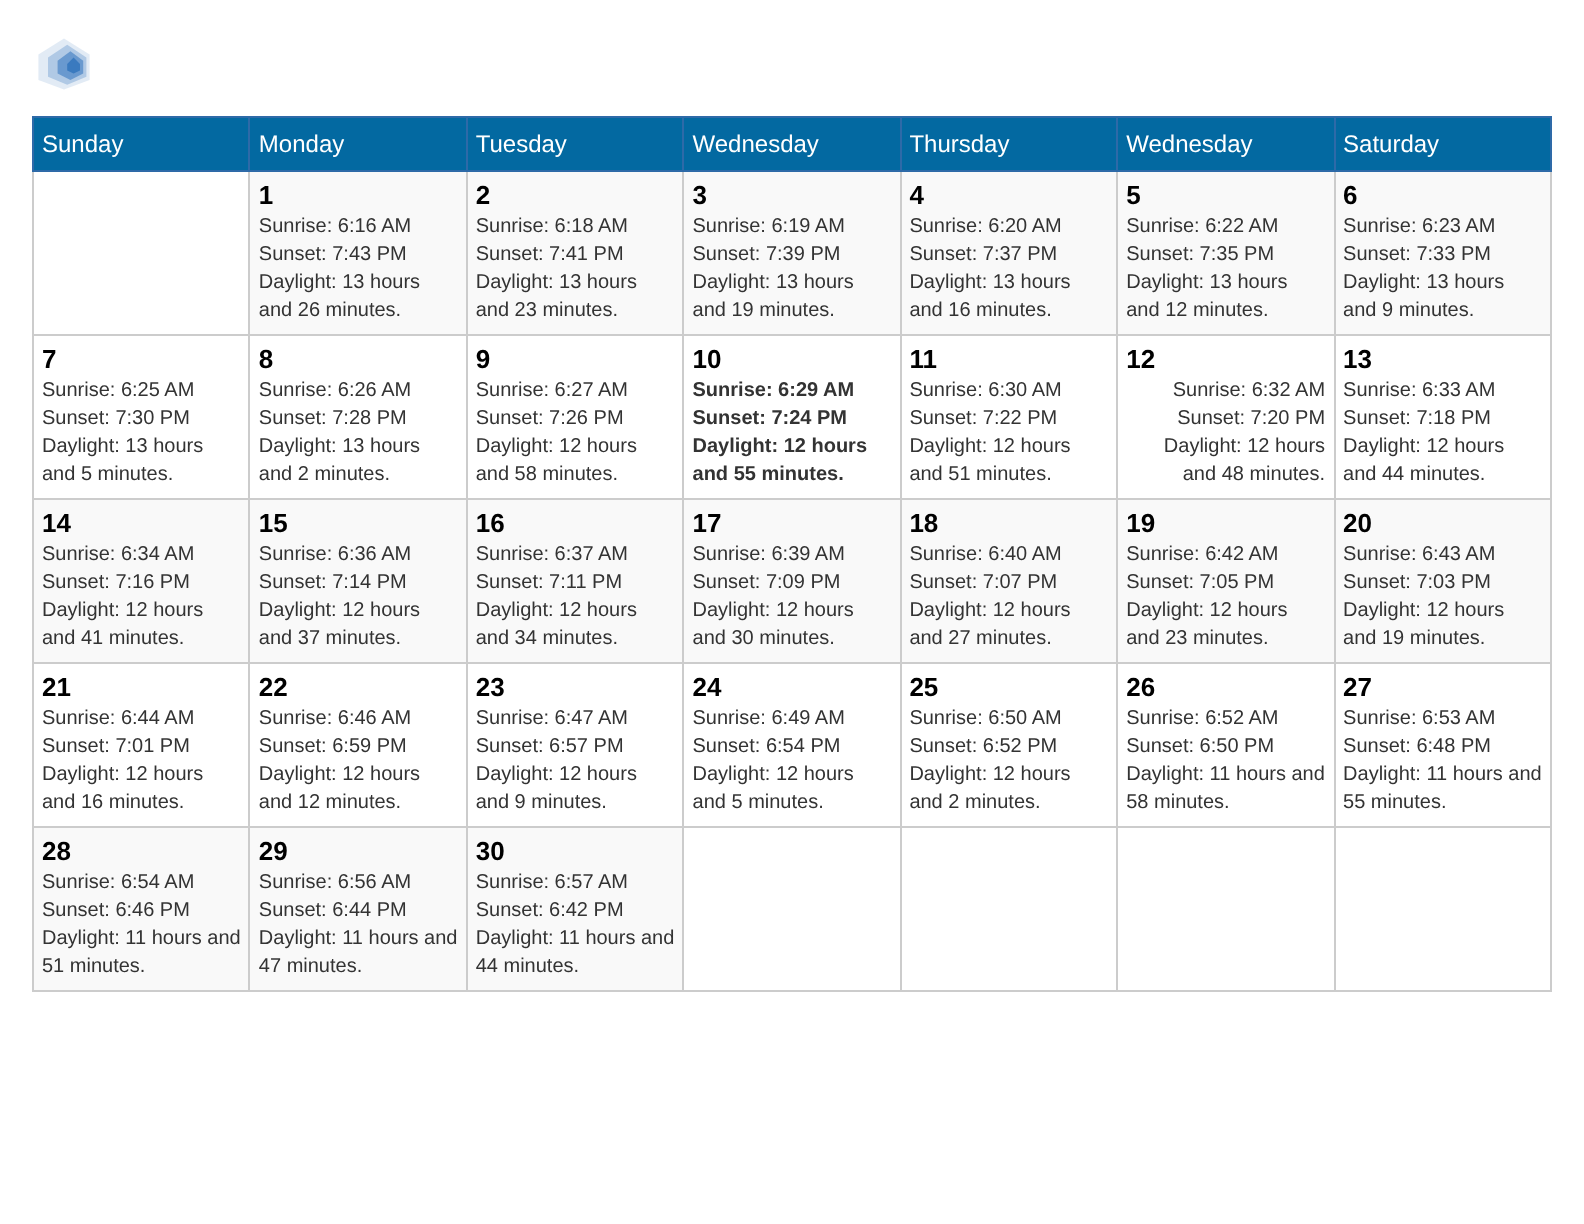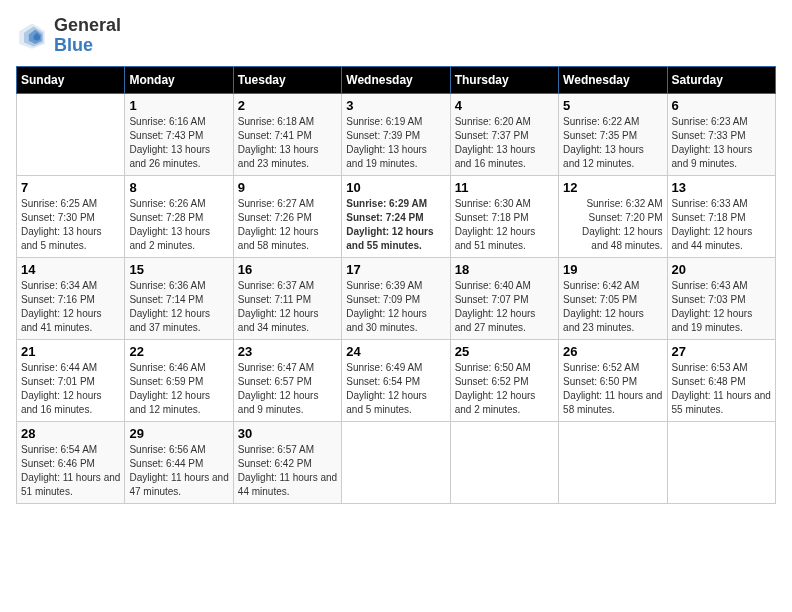--- a/index.html
+++ b/index.html
@@ -49,23 +49,23 @@
     .location-title {
       font-size: 16px;
       color: #444;
     }
     table {
       width: 100%;
       border-collapse: collapse;
       font-size: 11px;
     }
     thead tr th {
-      background-color: #000000;
+      background-color: #0369a1;
       color: #fff;
-      font-weight: bold;
+      font-weight: normal;
       font-size: 12px;
       padding: 6px 4px;
       text-align: left;
       border: 1px solid #2e6aa8;
     }
     tbody tr td {
       vertical-align: top;
       border: 1px solid #ccc;
       padding: 4px 4px 4px 4px;
       width: 107px;
@@ -94,28 +94,20 @@
 <body>
 
 <div class="header-area">
   <div class="logo">
     <svg class="logo-icon" viewBox="0 0 40 40" width="40" height="40">
       <polygon points="20,4 36,14 36,30 20,36 4,30 4,14" fill="#3a7abf" opacity="0.15"></polygon>
       <polygon points="22,8 34,16 34,28 22,33 10,28 10,16" fill="#3a7abf" opacity="0.3"></polygon>
       <polygon points="24,12 32,18 32,26 24,30 16,26 16,18" fill="#3a7abf" opacity="0.6"></polygon>
       <polygon points="26,16 30,20 30,24 26,26 22,24 22,20" fill="#3a7abf"></polygon>
     </svg>
-    <div>
-      <div>
-        <span class="logo-text-general">General</span>
-      </div>
-      <div>
-        <span class="logo-text-blue">Blue</span>
-      </div>
-    </div>
   </div>
 </div>
 
 <table>
   <thead>
     <tr>
       <th>Sunday</th>
       <th>Monday</th>
       <th>Tuesday</th>
       <th>Wednesday</th>
@@ -185,21 +177,21 @@
         </td>
         <td>
           <span class="day-number">10</span>
           <div class="day-info" style="white-space: pre-line; font-weight: bold;">Sunrise: 6:29 AM
 Sunset: 7:24 PM
 Daylight: 12 hours and 55 minutes.</div>
         </td>
         <td>
           <span class="day-number">11</span>
           <div class="day-info" style="white-space: pre-line;">Sunrise: 6:30 AM
-Sunset: 7:18 PM
+Sunset: 7:22 PM
 Daylight: 12 hours and 51 minutes.</div>
         </td>
         <td>
           <span class="day-number">12</span>
           <div class="day-info" style="white-space: pre-line; text-align: right;">Sunrise: 6:32 AM
 Sunset: 7:20 PM
 Daylight: 12 hours and 48 minutes.</div>
         </td>
         <td>
           <span class="day-number">13</span>

